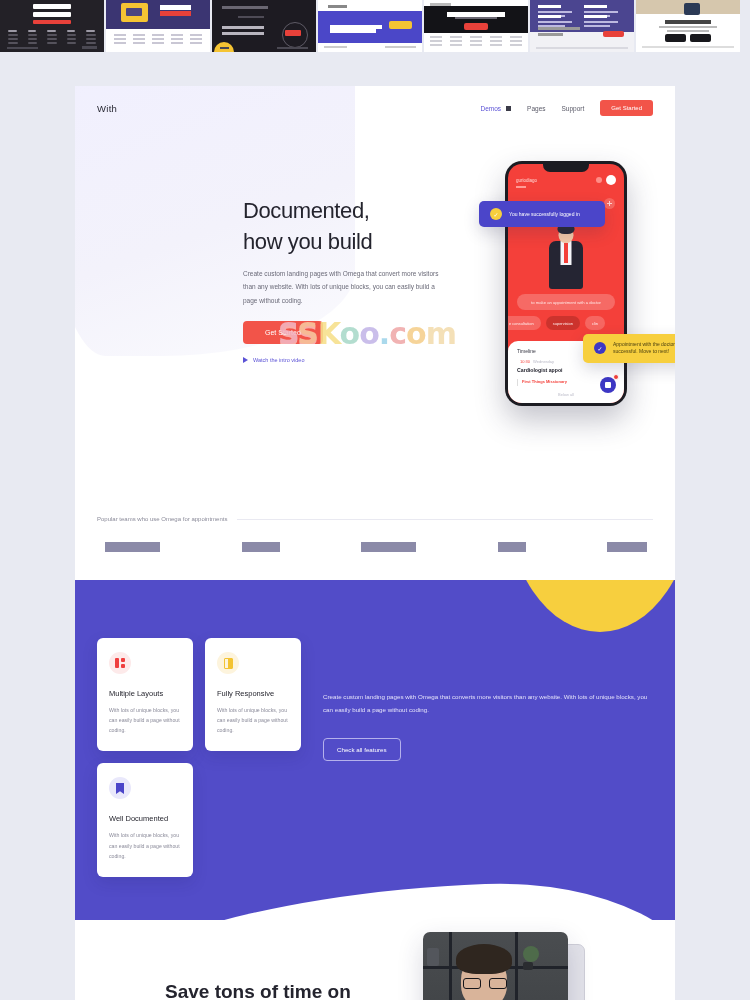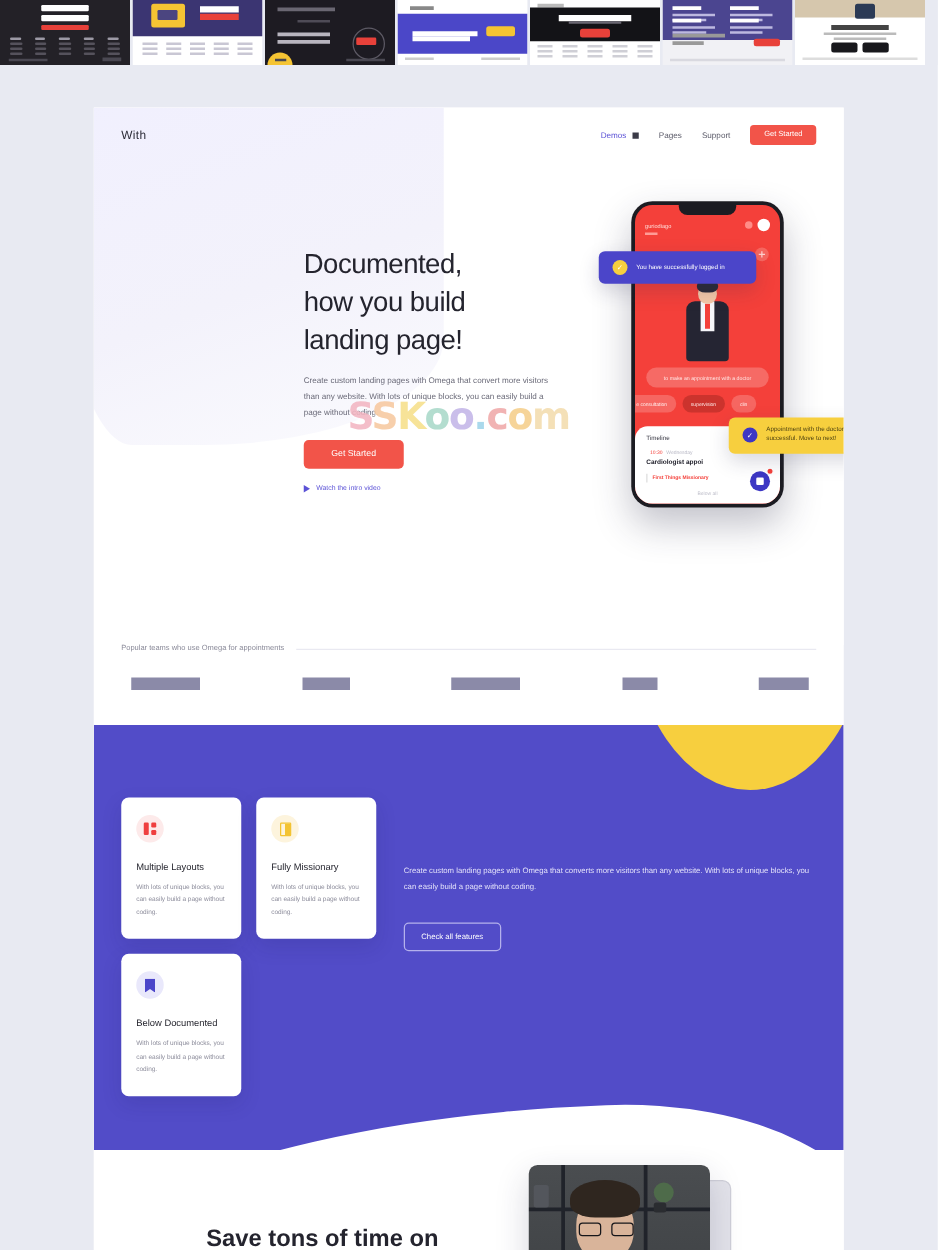--- a/index.html
+++ b/index.html
@@ -498,21 +498,20 @@
         <span class="nav-link">Pages</span>
         <span class="nav-link">Support</span>
         <button class="btn-get">Get Started</button>
       </div>
     </nav>
 
     <div class="hero-copy">
       <h1 class="hero-h1">
         <span>Documented,</span><br>
         <span>how you build</span><br>
-        <span>landing page!</span>
       </h1>
       <p class="hero-p">Create custom landing pages with Omega that convert more visitors than any website. With lots of unique blocks, you can easily build a page without coding.</p>
       <button class="hero-cta">Get Started</button>
       <div class="hero-video">
         <span class="play-tri"></span>
         <span>Watch the intro video</span>
       </div>
     </div>
 
     <div class="phone-wrap">
@@ -595,29 +594,29 @@
               </span>
           </div>
           <div class="fc-title">Multiple Layouts</div>
           <div class="fc-desc">With lots of unique blocks, you can easily build a page without coding.</div>
         </div>
 
         <div class="fcard">
           <div class="fc-icon yellow">
             <span class="ic-resp"></span>
           </div>
-          <div class="fc-title">Fully Missionary</div>
+          <div class="fc-title">Fully Responsive</div>
           <div class="fc-desc">With lots of unique blocks, you can easily build a page without coding.</div>
         </div>
 
         <div class="fcard">
           <div class="fc-icon lav">
             <span class="ic-book"></span>
           </div>
-          <div class="fc-title">Below Documented</div>
+          <div class="fc-title">Well Documented</div>
           <div class="fc-desc">With lots of unique blocks, you can easily build a page without coding.</div>
         </div>
 
 
       </div>
       <div class="feat-right">
         <p class="feat-text">Create custom landing pages with Omega that converts more visitors than any website. With lots of unique blocks, you can easily build a page without coding.</p>
         <button class="feat-btn">Check all features</button>
       </div>
     </div>

